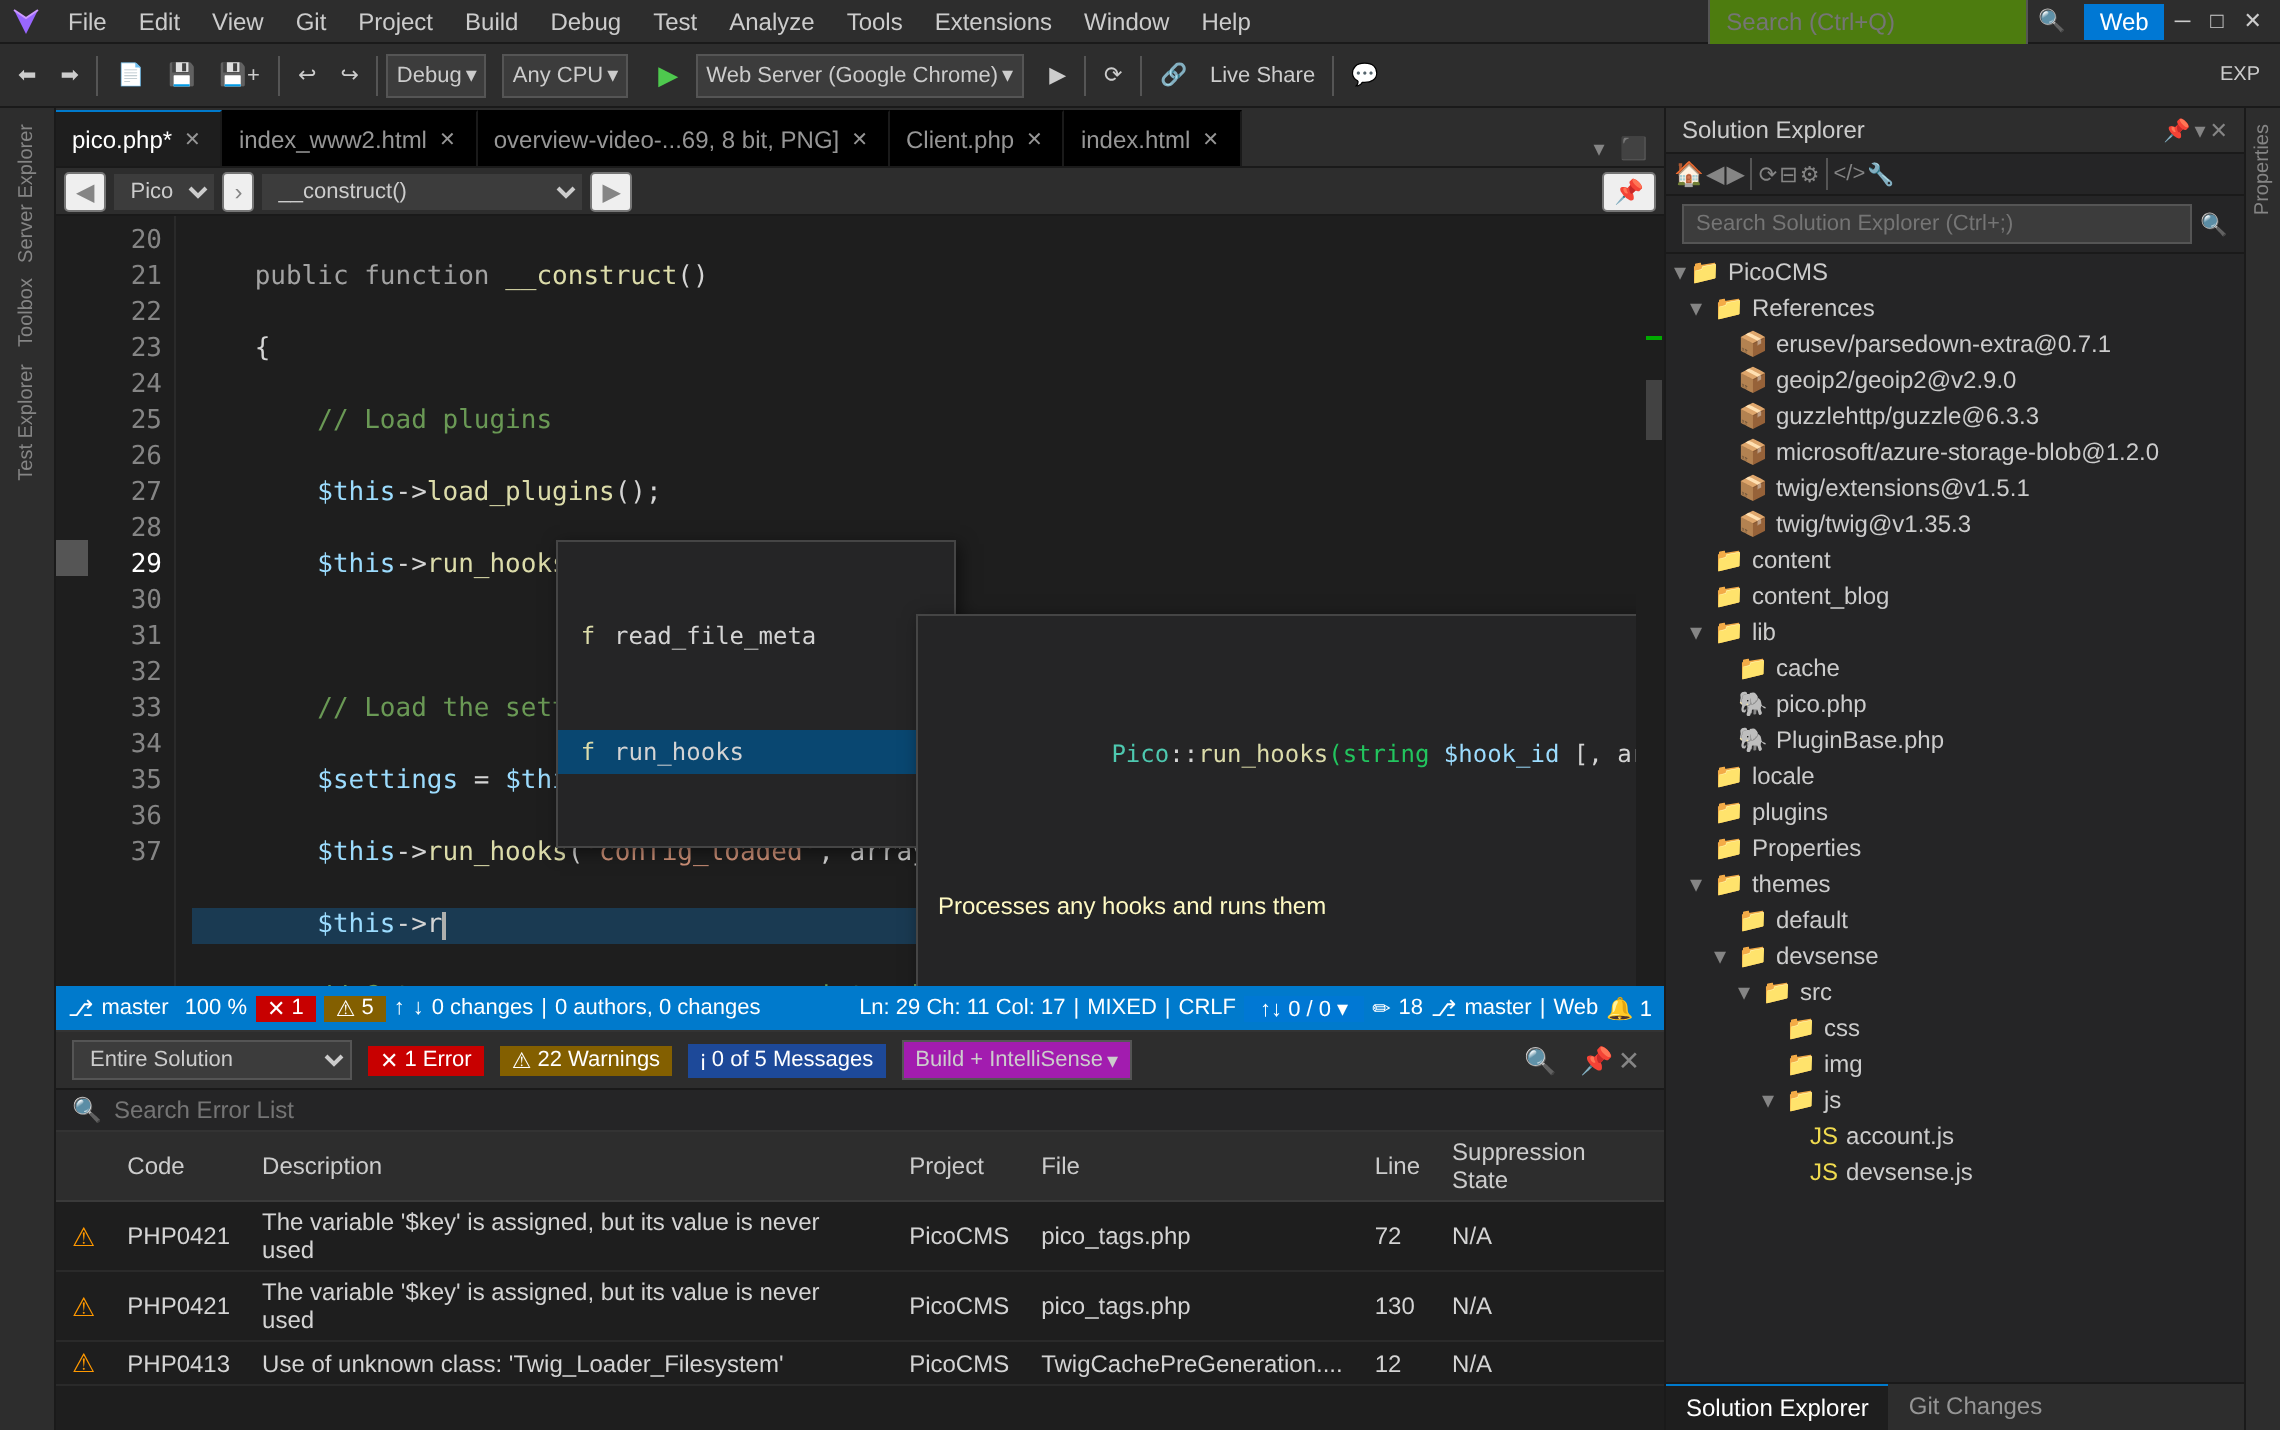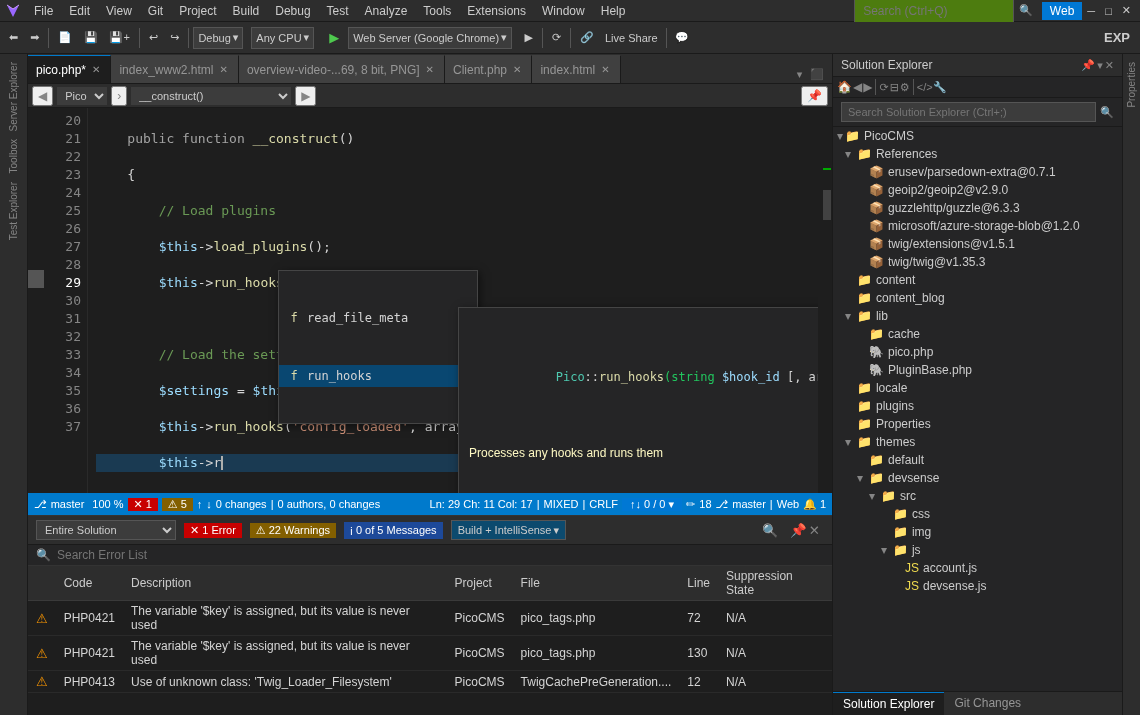--- a/index.html
+++ b/index.html
@@ -26,21 +26,21 @@
 
     
     .side-left { width: 28px; background: #2d2d2d; display: flex; flex-direction: column; align-items: center; padding-top: 4px; border-right: 1px solid #1a1a1a; flex-shrink: 0; }
     .side-icon { color: #858585; font-size: 10px; padding: 4px 2px; cursor: pointer; writing-mode: vertical-rl; text-orientation: mixed; white-space: nowrap; transform: rotate(180deg); user-select: none; }
 
     
     .editor-area { flex: 1; display: flex; flex-direction: column; overflow: hidden; }
 
     
     .tab-bar { background: #2d2d2d; height: 30px; display: flex; align-items: flex-end; border-bottom: 1px solid #1a1a1a; flex-shrink: 0; overflow: hidden; }
-    .tab { display: flex; align-items: center; padding: 4px 8px; background: #404040; color: #969696; border-top: 1px solid transparent; border-right: 1px solid #1a1a1a; cursor: pointer; font-size: 12px; height: 28px; white-space: nowrap; gap: 4px; }
+    .tab { display: flex; align-items: center; padding: 4px 8px; background: #000000; color: #969696; border-top: 1px solid transparent; border-right: 1px solid #1a1a1a; cursor: pointer; font-size: 12px; height: 28px; white-space: nowrap; gap: 4px; }
     .tab.active { background: #1e1e1e; color: #fff; border-top: 1px solid #007acc; }
     .tab-close { color: #969696; font-size: 10px; cursor: pointer; padding: 0 2px; }
     .tab-actions { margin-left: auto; display: flex; align-items: center; padding: 0 4px; }
     .tab-action-btn { color: #858585; cursor: pointer; padding: 2px 4px; font-size: 11px; }
 
     
     .addr-bar { background: #2d2d2d; height: 24px; display: flex; align-items: center; padding: 0 4px; border-bottom: 1px solid #1a1a1a; flex-shrink: 0; gap: 4px; }
     .addr-dropdown { background: #3c3c3c; border: none; color: #ccc; padding: 1px 4px; font-size: 11px; height: 18px; }
     .addr-btn { color: #858585; cursor: pointer; padding: 1px 4px; font-size: 12px; }
 
@@ -161,21 +161,21 @@
   <div style="width:4px"></div>
   <button class="tb-btn">▶</button>
   <div class="tb-separator"></div>
   <button class="tb-btn">⟳</button>
   <div class="tb-separator"></div>
   <button class="tb-btn">🔗</button>
   <span style="font-size:11px;color:#ccc;padding:0 4px;">Live Share</span>
   <div class="tb-separator"></div>
   <button class="tb-btn">💬</button>
   <div class="menu-spacer"></div>
-  <div style="color:#ccc;font-size:13px;padding:0 6px;font-weight:bold;">EXP</div>
+  <div style="color:#ccc;font-size:10px;padding:0 6px;">EXP</div>
 </div>
 
 <div class="main-area">
 
   <div class="side-left">
     <div class="side-icon">Server Explorer</div>
     <div class="side-icon">Toolbox</div>
     <div class="side-icon">Test Explorer</div>
   </div>
 
@@ -335,21 +335,21 @@
     </div>
 
     <div class="bottom-panel">
       <div class="bottom-panel-header">
         <select class="filter-dropdown">
           <option>Entire Solution</option>
         </select>
         <div class="badge-error">✕ <span>1 Error</span></div>
         <div class="badge-warn">⚠ <span>22 Warnings</span></div>
         <div class="badge-info">ℹ <span>0 of 5 Messages</span></div>
-        <div style="background:#0c4a6e;border:1px solid #555;color:#ccc;padding:1px 6px;font-size:11px;display:flex;align-items:center;gap:2px;height:20px;">
+        <div style="background:#a21caf;border:1px solid #555;color:#ccc;padding:1px 6px;font-size:11px;display:flex;align-items:center;gap:2px;height:20px;">
           <span>Build + IntelliSense</span>
             <span>▾</span>
         </div>
         <div style="flex:1;"></div>
         <button style="background:transparent;border:none;color:#858585;cursor:pointer;font-size:13px;">🔍</button>
         <div style="display:flex;align-items:center;padding:0 4px;gap:2px;">
           <button style="background:transparent;border:none;color:#858585;cursor:pointer;">📌</button>
           <button style="background:transparent;border:none;color:#858585;cursor:pointer;">✕</button>
         </div>
       </div>

